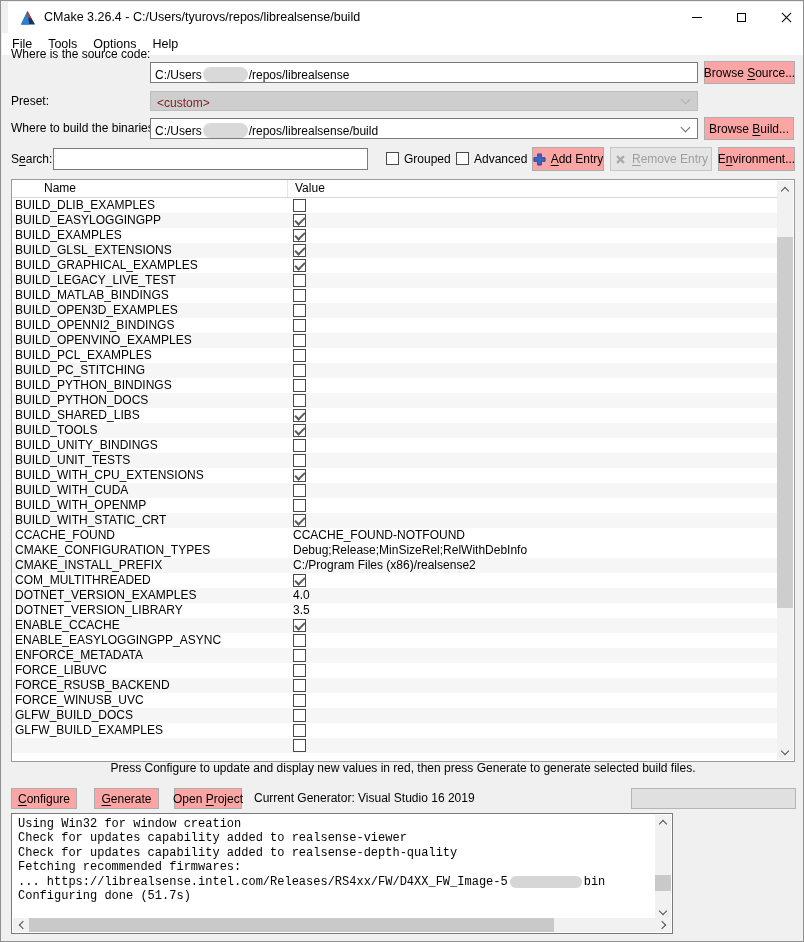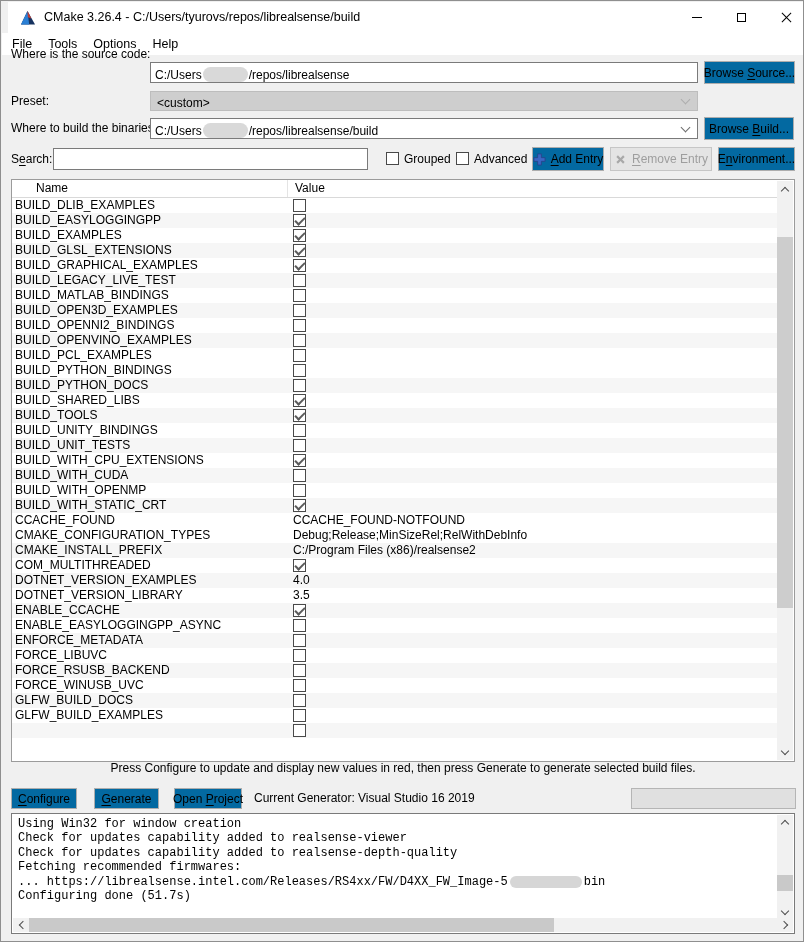--- a/index.html
+++ b/index.html
@@ -29,39 +29,39 @@
   
   .form-label { position:absolute; left:10px; white-space:nowrap; }
   .field {
     position:absolute; background:#fff; border:1px solid #7a7a7a;
     display:flex; align-items:flex-end; padding:0 4px; white-space:nowrap; overflow:hidden;
   }
   .redact { display:inline-block; background:#d9d9d9; border-radius:8px; }
   .redact-path { width:45px; height:15px; margin:0 1px; flex:0 0 auto; }
   .combo-chev { position:absolute; right:8px; top:50%; margin-top:-5px; width:7px; height:7px;
     border-right:1.5px solid #6e6e6e; border-bottom:1.5px solid #6e6e6e; transform:rotate(45deg); }
-  .preset-field { background:#cecece; border:1px solid #bdbdbd; color:#000000; padding-left:6px; }
+  .preset-field { background:#cecece; border:1px solid #bdbdbd; color:#7f1d1d; padding-left:6px; }
   .preset-field .combo-chev { border-color:#aeaeae; }
   .btn {
-    position:absolute; background:#0369a1; border:1px solid #adadad;
+    position:absolute; background:#fca5a5; border:1px solid #adadad;
     display:flex; align-items:center; justify-content:center; white-space:nowrap; font-size:12px;
   }
   .btn u, .mn u { text-decoration:underline; text-underline-offset:2px; }
   .btn.disabled { color:#9e9e9e; background:#e4e4e4; border-color:#c6c6c6; }
   .btn .ico { margin-right:5px; display:flex; }
   
   .cb { display:inline-block; width:13px; height:13px; background:#fff; border:1px solid #494949; position:relative; flex:0 0 auto; }
   .cb.checked::after { content:""; position:absolute; left:1px; top:2px; width:8px; height:4px;
     border-left:2px solid #5c5c5c; border-bottom:2px solid #5c5c5c; transform:rotate(-45deg); }
   .cb-label { position:absolute; line-height:22px; }
   
   .cache-table { position:absolute; left:10px; top:178px; width:784px; height:583px; background:#fff; border:1px solid #9b9b9b; }
   .thead { position:absolute; left:0; top:0; right:17px; height:18px; background:#fff; border-bottom:1px solid #d9d9d9; }
   .th { position:absolute; top:0; height:17px; line-height:17px; }
-  .th-name { left:4px; width:275px; padding-left:20px; }
+  .th-name { left:12px; width:275px; padding-left:20px; }
   .th-value { left:275px; right:0; padding-left:7px; border-left:1px solid #e4e4e4; }
   .tbody { position:absolute; left:0; top:18px; right:17px; bottom:0; overflow:hidden; }
   .trow { position:relative; height:15px; display:flex; background:#fff; }
   .trow.alt { background:#f6f6f6; }
   .tname { width:275px; padding-left:3px; line-height:15px; white-space:nowrap; overflow:hidden; }
   .tval { flex:1; display:flex; align-items:center; line-height:15px; white-space:nowrap; }
   .tval .cb { margin-left:6px; }
   .tval-text { padding-left:6px; }
   
   .vscroll { position:absolute; top:1px; right:1px; bottom:1px; width:16px; background:#f1f1f1; }
@@ -70,21 +70,21 @@
   .chev-up    { transform:rotate(-135deg); margin-top:3px; }
   .chev-down  { transform:rotate(45deg);   margin-bottom:3px; }
   .chev-left  { transform:rotate(135deg);  margin-left:3px; }
   .chev-right { transform:rotate(-45deg);  margin-right:3px; }
   .sb-thumb { position:absolute; left:0; width:16px; background:#cdcdcd; }
   
   .note-line { position:absolute; left:0; top:760px; width:804px; text-align:center; }
   .gen-label { position:absolute; left:253px; top:787px; height:21px; line-height:21px; white-space:nowrap; }
   .progressbar { position:absolute; left:630px; top:787px; width:165px; height:21px; background:#e0e0e0; border:1px solid #b5b5b5; }
   
-  .log { position:absolute; left:10px; top:812px; width:784px; height:121px; background:#fff; border:1px solid #7a7a7a; }
+  .log { position:absolute; left:10px; top:812px; width:662px; height:121px; background:#fff; border:1px solid #7a7a7a; }
   .log-text { position:absolute; left:1px; top:1px; right:17px; bottom:15px; overflow:hidden; padding:2px 5px;
     font-family:"Liberation Mono", monospace; font-size:12px; line-height:14.4px; }
   .log-line { white-space:pre; display:flex; align-items:center; }
   .redact-log { width:72px; height:12px; border-radius:6px; background:#d6d6d6; margin:0 2px; }
   .log-vscroll { position:absolute; top:1px; right:1px; width:16px; height:104px; background:#f1f1f1; }
   .log-hscroll { position:absolute; left:1px; right:1px; bottom:1px; height:14px; background:#f1f1f1; }
   .hs-btn { position:absolute; top:0; width:16px; height:14px; display:flex; align-items:center; justify-content:center; }
   .hs-thumb { position:absolute; top:0; height:14px; left:16px; width:525px; background:#c9c9c9; }
   .search-input { position:absolute; left:52px; top:147px; width:315px; height:22px; border:1px solid #7a7a7a; background:#fff; padding:0 4px; font-family:"Liberation Sans",sans-serif; font-size:12px; outline:none; }
 </style>
@@ -236,20 +236,26 @@
           <div class="tval">
             <span class="cb"></span>
           </div>
         </div>
         <div class="trow">
           <div class="tname">BUILD_PCL_EXAMPLES</div>
           <div class="tval">
             <span class="cb"></span>
           </div>
         </div>
+        <div class="trow alt">
+          <div class="tname">BUILD_PC_STITCHING</div>
+          <div class="tval">
+            <span class="cb"></span>
+          </div>
+        </div>
         <div class="trow">
           <div class="tname">BUILD_PYTHON_BINDINGS</div>
           <div class="tval">
             <span class="cb"></span>
           </div>
         </div>
         <div class="trow alt">
           <div class="tname">BUILD_PYTHON_DOCS</div>
           <div class="tval">
             <span class="cb"></span>

